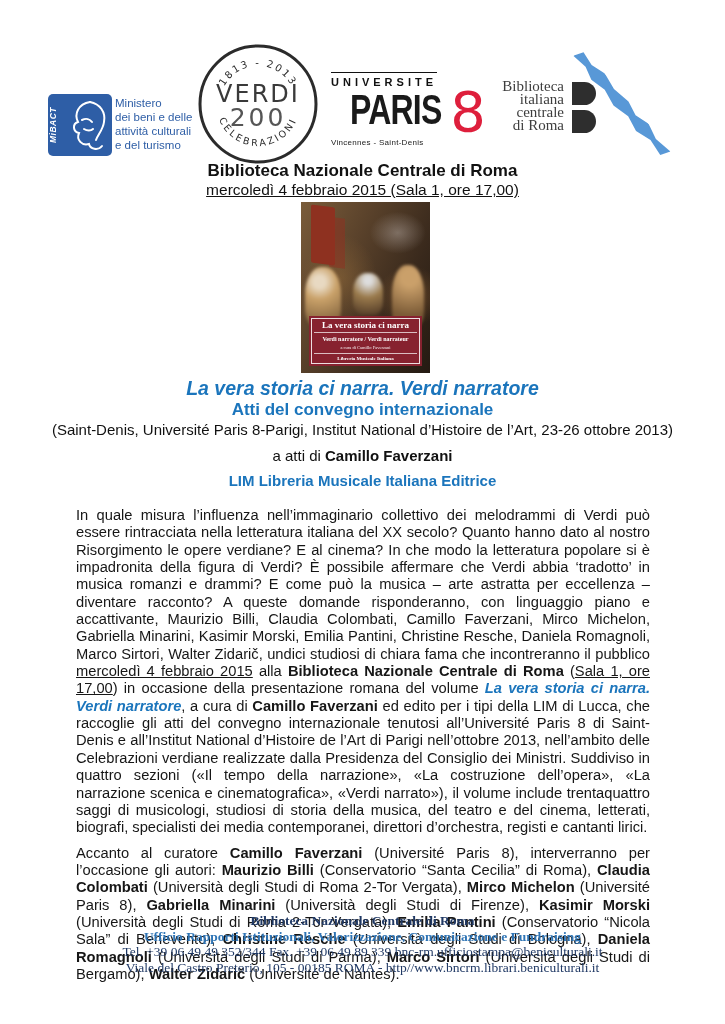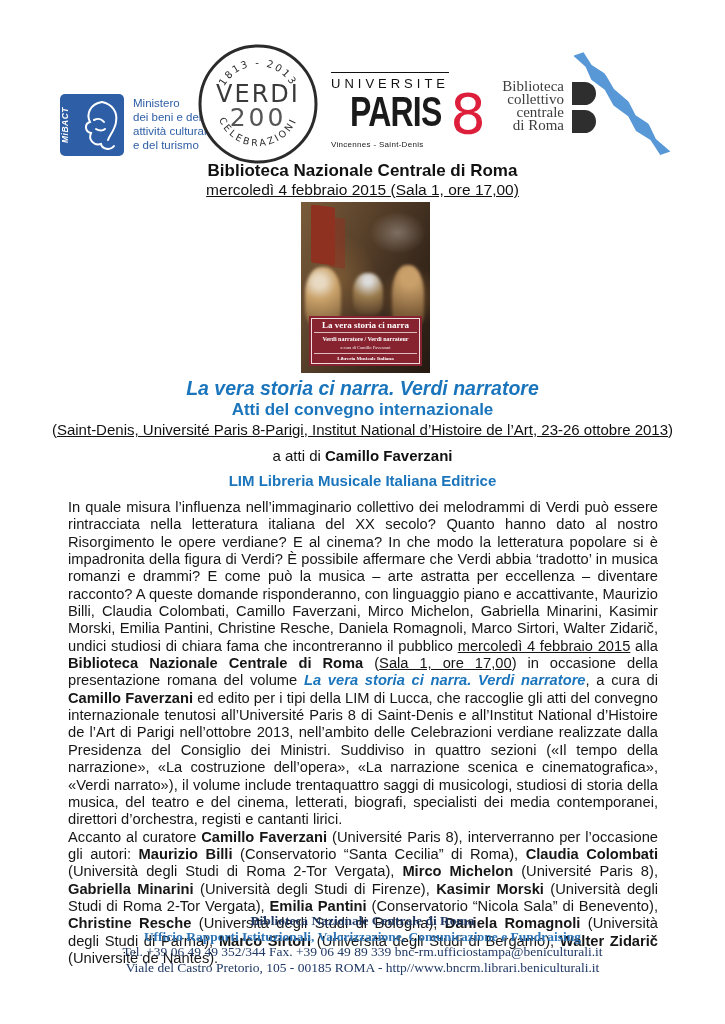--- a/index.html
+++ b/index.html
@@ -1,32 +1,32 @@
 <!DOCTYPE html>
 <html lang="it"><head>
 <meta charset="utf-8">
 <style>
   * { margin:0; padding:0; box-sizing:border-box; }
   html,body { background:#ffffff; }
   .page { position:relative; width:725px; height:1024px; background:#ffffff;
           font-family:"Liberation Sans", sans-serif; color:#1a1a1a; overflow:hidden; }
 
   
-  .mibact { position:absolute; left:60px; top:94px; display:flex; gap:9px; }
+  .mibact { position:absolute; left:48px; top:94px; display:flex; gap:3px; }
   .mibact-box { width:64px; height:62px; background:#2e5ea6; border-radius:5px; position:relative; overflow:hidden; }
   .mibact-vert { position:absolute; left:0px; top:0; height:100%; width:13px;
                  writing-mode:vertical-rl; transform:rotate(180deg); text-align:center;
                  color:#fff; font-size:8.5px; font-weight:bold; font-style:italic; letter-spacing:.5px; }
   .mibact-profile { position:absolute; left:12px; top:2px; }
   .mibact-text { font-size:11.5px; line-height:14px; color:#2e5ea6; padding-top:2px; white-space:nowrap; }
 
   .seal { position:absolute; left:196px; top:42px; width:124px; height:124px; }
 
   .paris8 { position:absolute; left:331px; top:72px; width:125px; }
-  .p8-univ { display:inline-block; font-size:13px; font-weight:normal; letter-spacing:4px;
+  .p8-univ { display:inline-block; font-size:11px; font-weight:bold; letter-spacing:4px;
              color:#111; border-top:1.5px solid #111; padding-top:3px; }
   .p8-row { display:flex; align-items:flex-start; margin-top:-1px;margin-left:19px; }
   .p8-paris { font-size:40px; font-weight:bold; line-height:36px; letter-spacing:-1px;
               transform:scale(.8,1.08); transform-origin:left top; }
   .p8-eight { font-size:56px; line-height:46px; color:#de1f3c; font-weight:normal;
               font-family:"DejaVu Sans",sans-serif; margin-left:-14px; }
   .p8-sub { font-size:8px; color:#222; margin-top:3px; letter-spacing:.3px; }
 
   .bncr { position:absolute; left:494px; top:42px; width:180px; height:104px; }
   .bncr-text { position:absolute; left:4px; top:38px; width:66px; text-align:right;
@@ -75,21 +75,21 @@
   .title-block { position:absolute; top:377px; left:0; width:100%; text-align:center; }
   .main-title { font-size:19.5px; font-weight:bold; font-style:italic; color:#1b75bc; line-height:22px; }
   .sub-title  { font-size:17px; font-weight:bold; color:#1b75bc; line-height:21px; }
   .venue-line { font-size:15px; color:#111; line-height:20px; }
   .curator-line { font-size:15px; color:#111; margin-top:7px; line-height:18px; }
   .publisher-line { font-size:15px; font-weight:bold; color:#1b75bc; margin-top:7px; line-height:18px; }
 
   
   .body-text { position:absolute; left:68px; top:499px; width:590px;
                font-size:14.7px; line-height:17.35px; text-align:justify; color:#161616; }
-  .body-text p { margin:0; }
+  .body-text p { margin:8px; }
 
   
   .footer { position:absolute; top:913px; left:0; width:100%; text-align:center;
             font-family:"Liberation Serif",serif; font-size:13.5px; line-height:15.5px; }
   .footer-org { font-weight:bold; color:#1f3864; }
   .footer-office { font-weight:bold; color:#2e74b5; }
   .footer-contact, .footer-address { color:#1f3864; }
 </style>
 </head>
 <body>
@@ -139,21 +139,21 @@
     <div class="p8-row">
       <span class="p8-paris">PARIS</span>
       <span class="p8-eight">8</span>
     </div>
     <div class="p8-sub">Vincennes - Saint-Denis</div>
   </div>
 
   <div class="bncr">
     <div class="bncr-text">
       <div>Biblioteca</div>
-      <div>collettivo</div>
+      <div>italiana</div>
       <div>centrale</div>
       <div>di Roma</div>
     </div>
     <div class="bncr-b">
         <span></span>
         <span></span>
       </div>
     <div class="bncr-brush"></div>
   </div>
 
@@ -175,21 +175,21 @@
         <div class="cl-sub">Verdi narratore / Verdi narrateur</div>
         <div class="cl-tiny">a cura di Camillo Faverzani</div>
         <div class="cl-pub">Libreria Musicale Italiana</div>
       </div>
     </div>
   </div>
 
   <div class="title-block">
     <div class="main-title">La vera storia ci narra. Verdi narratore</div>
     <div class="sub-title">Atti del convegno internazionale</div>
-    <div class="venue-line"><span>(</span><span style="text-decoration: underline;">Saint-Denis, Université Paris 8-Parigi, Institut National d’Histoire de l’Art, 23-26 ottobre 2013</span><span>)</span></div>
+    <div class="venue-line"><span>(</span><span style="">Saint-Denis, Université Paris 8-Parigi, Institut National d’Histoire de l’Art, 23-26 ottobre 2013</span><span>)</span></div>
     <div class="curator-line"><span>a atti di </span><span style="font-weight: bold;">Camillo Faverzani</span></div>
     <div class="publisher-line">LIM Libreria Musicale Italiana Editrice</div>
   </div>
 
   <div class="body-text">
     <p><span>In quale misura l’influenza nell’immaginario collettivo dei melodrammi di Verdi può essere rintracciata nella letteratura italiana del XX secolo? Quanto hanno dato al nostro Risorgimento le opere verdiane? E al cinema? In che modo la letteratura popolare si è impadronita della figura di Verdi?  È possibile affermare che Verdi abbia ‘tradotto’ in musica romanzi e drammi? E come può la musica – arte astratta per eccellenza – diventare racconto? A queste domande risponderanno, con linguaggio piano e accattivante, Maurizio Billi, Claudia Colombati, Camillo Faverzani, Mirco Michelon, Gabriella Minarini, Kasimir Morski, Emilia Pantini, Christine Resche, Daniela Romagnoli, Marco Sirtori, Walter Zidarič, undici studiosi di chiara fama che incontreranno il pubblico </span><span style="text-decoration: underline;">mercoledì 4 febbraio 2015</span><span> alla </span><span style="font-weight: bold;">Biblioteca Nazionale Centrale di Roma</span><span> (</span><span style="text-decoration: underline;">Sala 1, ore 17,00</span><span>) in occasione della presentazione romana del volume </span><span style="font-weight: bold; font-style: italic; color: rgb(27, 117, 188);">La vera storia ci narra. Verdi narratore</span><span>, a cura di </span><span style="font-weight: bold;">Camillo Faverzani</span><span> ed edito per i tipi della LIM di Lucca, che raccoglie gli atti del convegno internazionale tenutosi all’Université Paris 8 di Saint-Denis e all’Institut National d’Histoire de l’Art di Parigi nell’ottobre 2013, nell’ambito delle Celebrazioni verdiane realizzate dalla Presidenza del Consiglio dei Ministri. Suddiviso in quattro sezioni («Il tempo della narrazione», «La costruzione dell’opera», «La narrazione scenica e cinematografica», «Verdi narrato»), il volume include trentaquattro saggi di musicologi, studiosi di storia della musica, del teatro e del cinema, letterati, biografi, specialisti dei media contemporanei, direttori d’orchestra, registi e cantanti lirici.</span></p>
     <p><span>Accanto al curatore </span><span style="font-weight: bold;">Camillo Faverzani</span><span> (Université Paris 8), interverranno per l’occasione gli autori: </span><span style="font-weight: bold;">Maurizio Billi</span><span> (Conservatorio “Santa Cecilia” di Roma), </span><span style="font-weight: bold;">Claudia Colombati</span><span> (Università degli Studi di Roma 2-Tor Vergata), </span><span style="font-weight: bold;">Mirco Michelon</span><span> (Université Paris 8), </span><span style="font-weight: bold;">Gabriella Minarini</span><span> (Università  degli Studi di Firenze), </span><span style="font-weight: bold;">Kasimir Morski</span><span> (Università degli Studi di Roma 2-Tor Vergata), </span><span style="font-weight: bold;">Emilia Pantini</span><span> (Conservatorio “Nicola Sala” di Benevento), </span><span style="font-weight: bold;">Christine Resche</span><span> (Università degli Studi di Bologna), </span><span style="font-weight: bold;">Daniela Romagnoli</span><span> (Università  degli Studi di Parma), </span><span style="font-weight: bold;">Marco Sirtori</span><span> (Università degli Studi di Bergamo), </span><span style="font-weight: bold;">Walter Zidarič</span><span> (Université de Nantes).</span></p>
   </div>
 
   <div class="footer">

